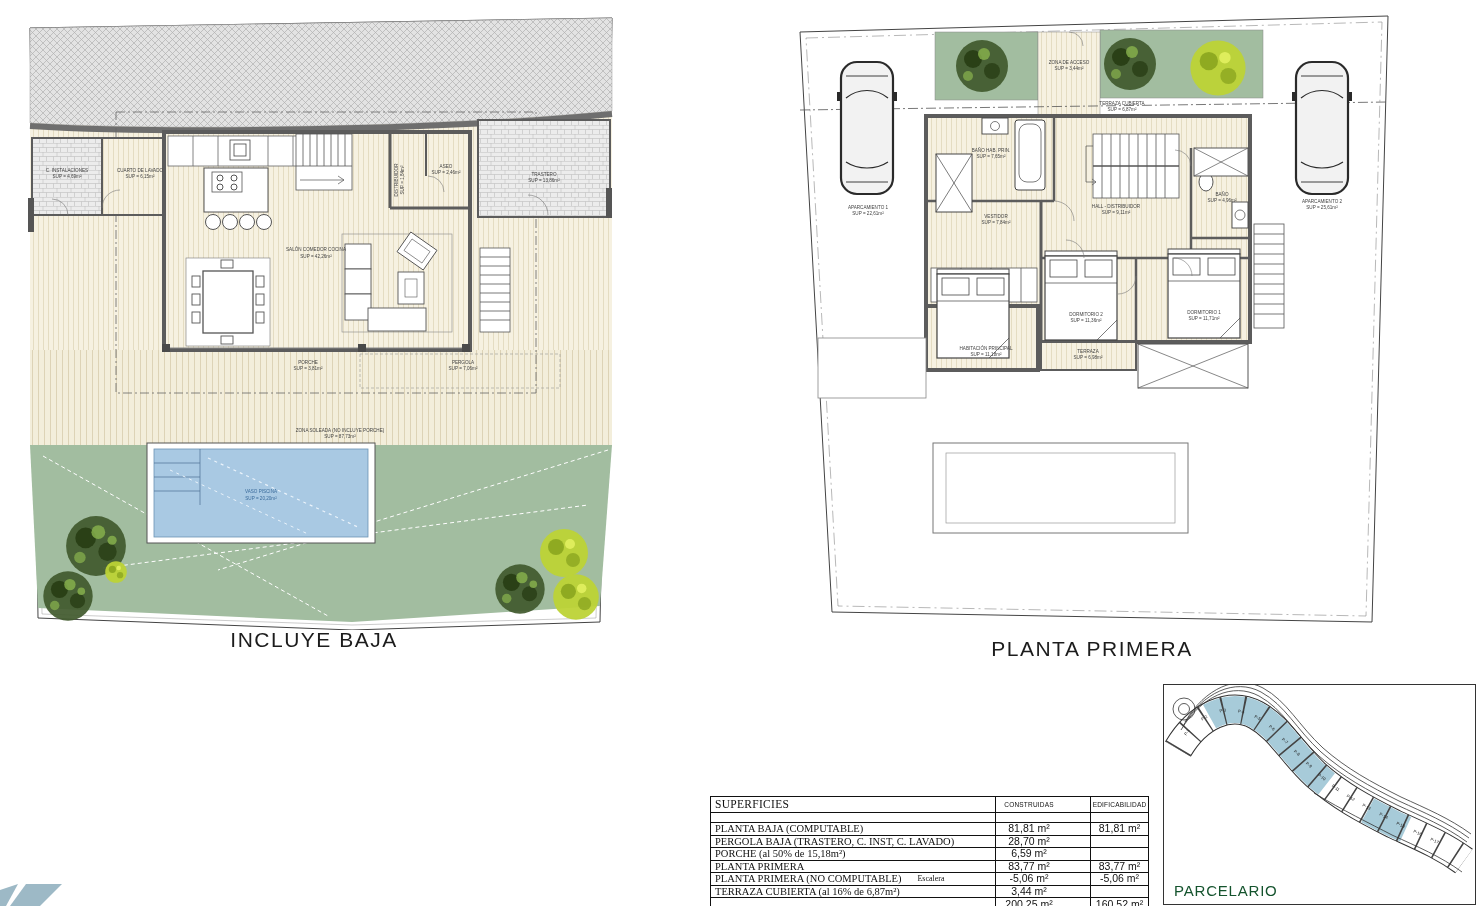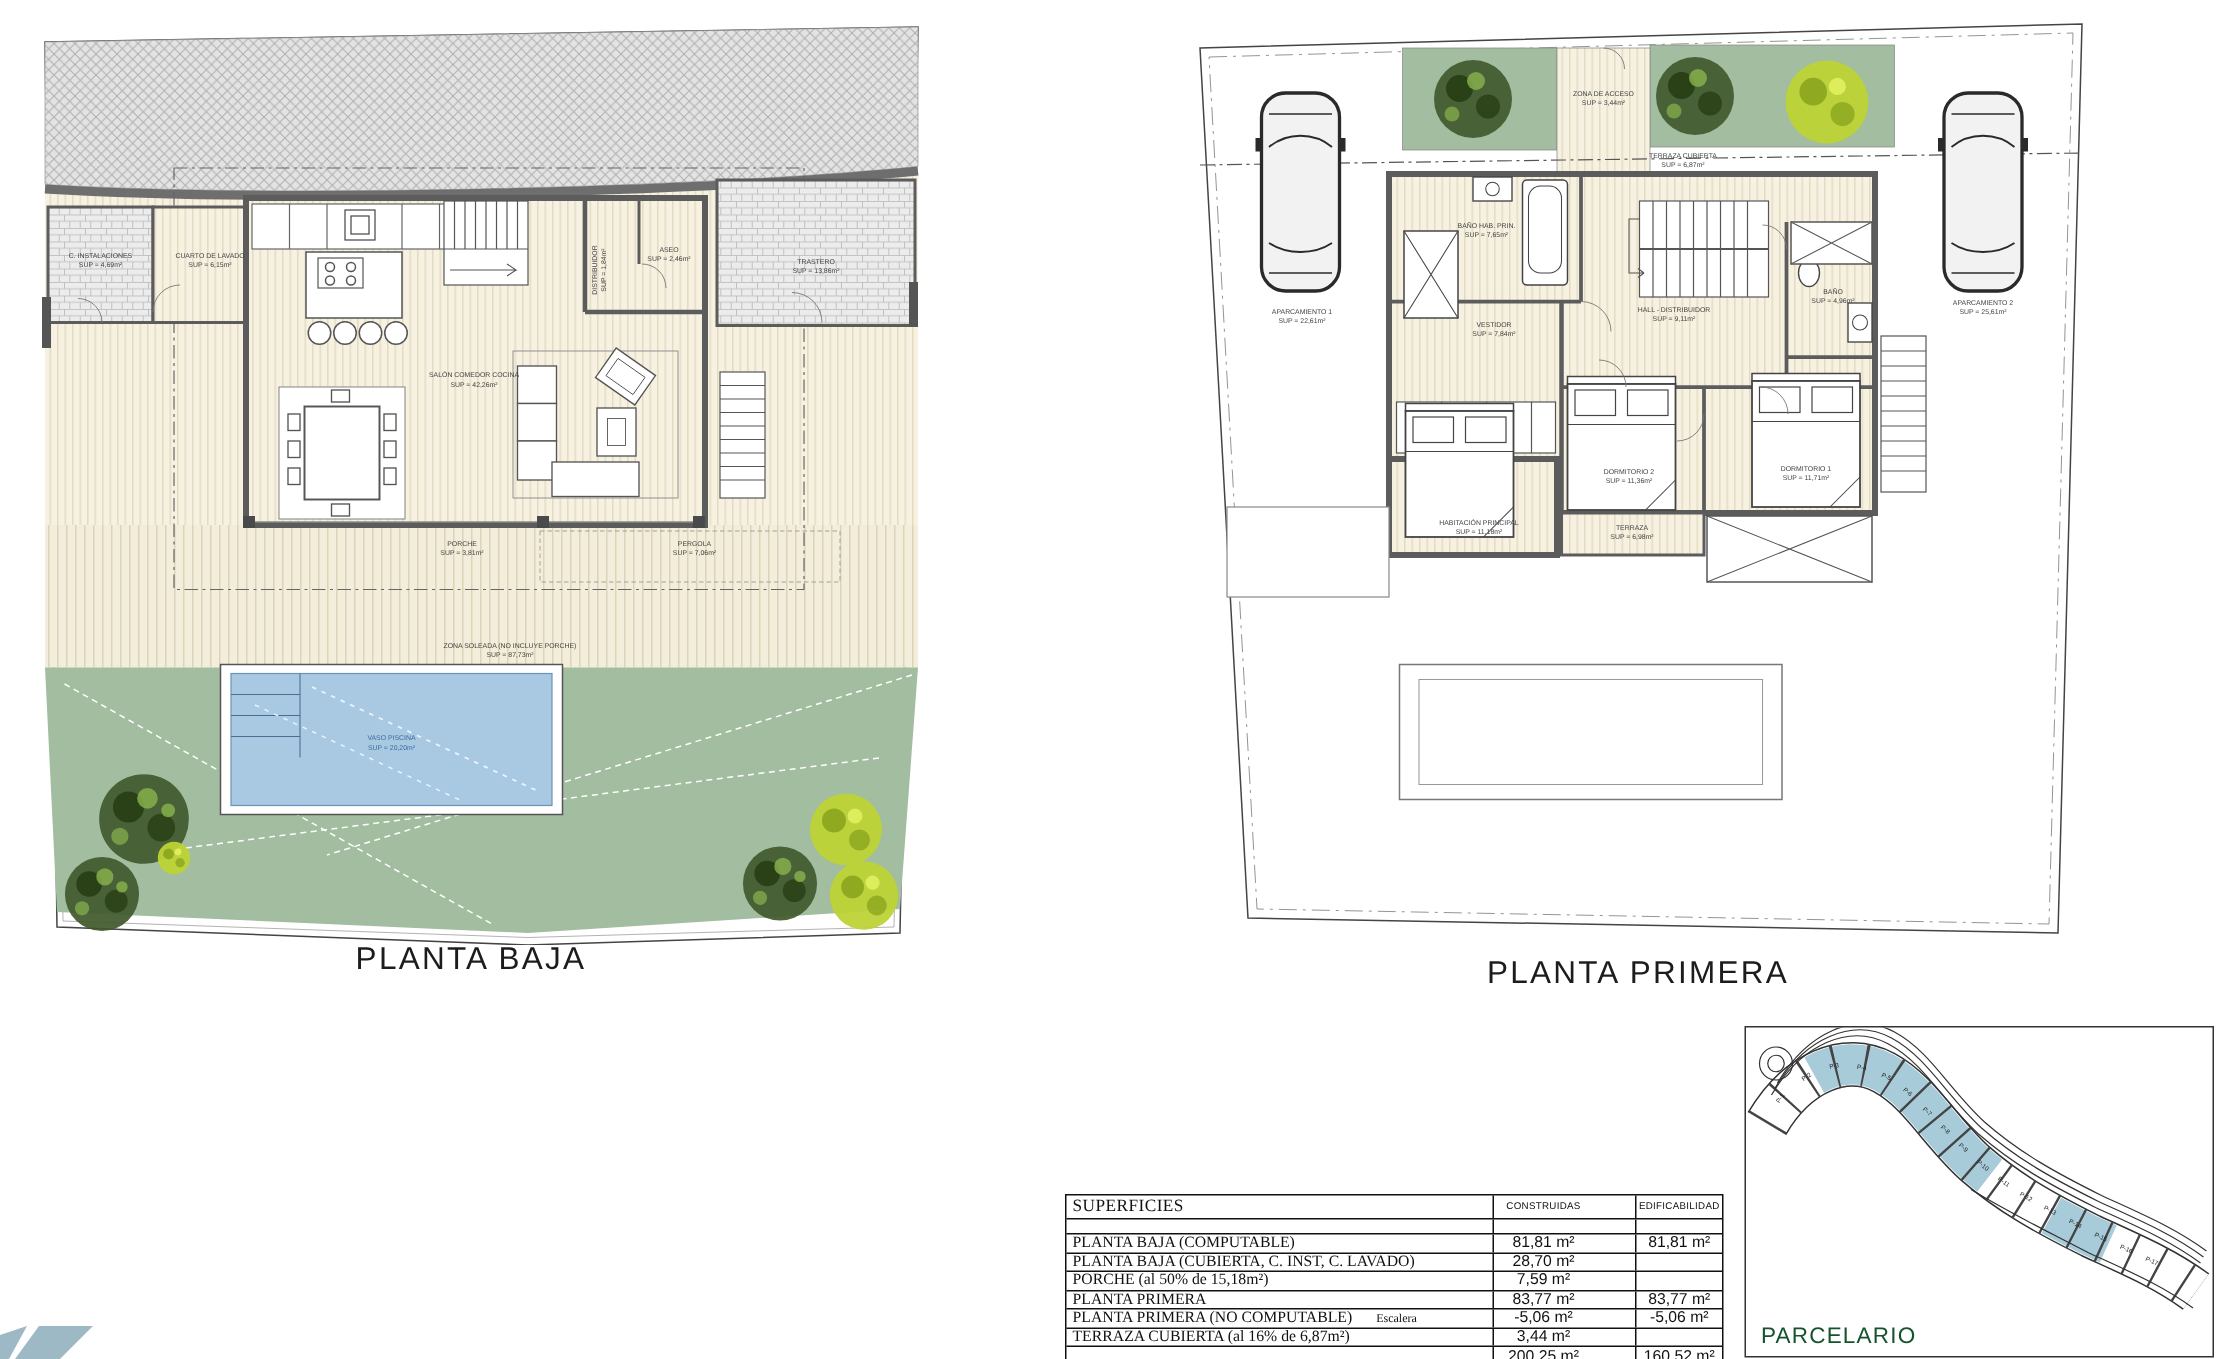--- a/index.html
+++ b/index.html
@@ -245,21 +245,21 @@
           <text x="332" y="424">ZONA SOLEADA (NO INCLUYE PORCHE)</text>
           <text x="332" y="430">SUP = 87,73m²</text>
         </g>
         <g fill="#3a6b9b">
           <text x="253" y="485">VASO PISCINA</text>
           <text x="253" y="492">SUP = 20,20m²</text>
         </g>
       </g>
     </svg>
   </div>
-  <div class="plan-title" style="left:8px;top:628px;width:612px;">PLANTA BAJA</div>
+  <div class="plan-title" style="left:8px;top:628px;width:612px;">INCLUYE BAJA</div>
 
   <div class="plan" style="left:786px;top:6px;width:612px;height:630px;">
     <svg width="612" height="630" viewBox="0 0 612 630">
       <defs>
         <pattern id="floorStripe2" width="5" height="5" patternUnits="userSpaceOnUse">
           <rect width="5" height="5" fill="#f6f1e1"></rect>
           <line x1="0.5" y1="0" x2="0.5" y2="5" stroke="#e4dcc2" stroke-width="1"></line>
         </pattern>
         <g id="treeDark2">
           <circle r="26" fill="#40592c" opacity="0.92"></circle>
@@ -474,27 +474,27 @@
       <div class="t-label"></div>
       <div class="t-val"></div>
       <div class="t-val edif"></div>
     </div>
     <div class="t-row">
       <div class="t-label">PLANTA BAJA (COMPUTABLE)</div>
       <div class="t-val">81,81 m²</div>
       <div class="t-val edif">81,81 m²</div>
     </div>
     <div class="t-row">
-      <div class="t-label">PLANTA BAJA (CUBIERTA, C. INST, C. LAVADO)</div>
+      <div class="t-label">PERGOLA BAJA (TRASTERO, C. INST, C. LAVADO)</div>
       <div class="t-val">28,70 m²</div>
       <div class="t-val edif"></div>
     </div>
     <div class="t-row">
       <div class="t-label">PORCHE (al 50% de 15,18m²)</div>
-      <div class="t-val">7,59 m²</div>
+      <div class="t-val">6,59 m²</div>
       <div class="t-val edif"></div>
     </div>
     <div class="t-row">
       <div class="t-label">PLANTA PRIMERA</div>
       <div class="t-val">83,77 m²</div>
       <div class="t-val edif">83,77 m²</div>
     </div>
     <div class="t-row">
       <div class="t-label">
         <span>PLANTA PRIMERA (NO COMPUTABLE)</span>

